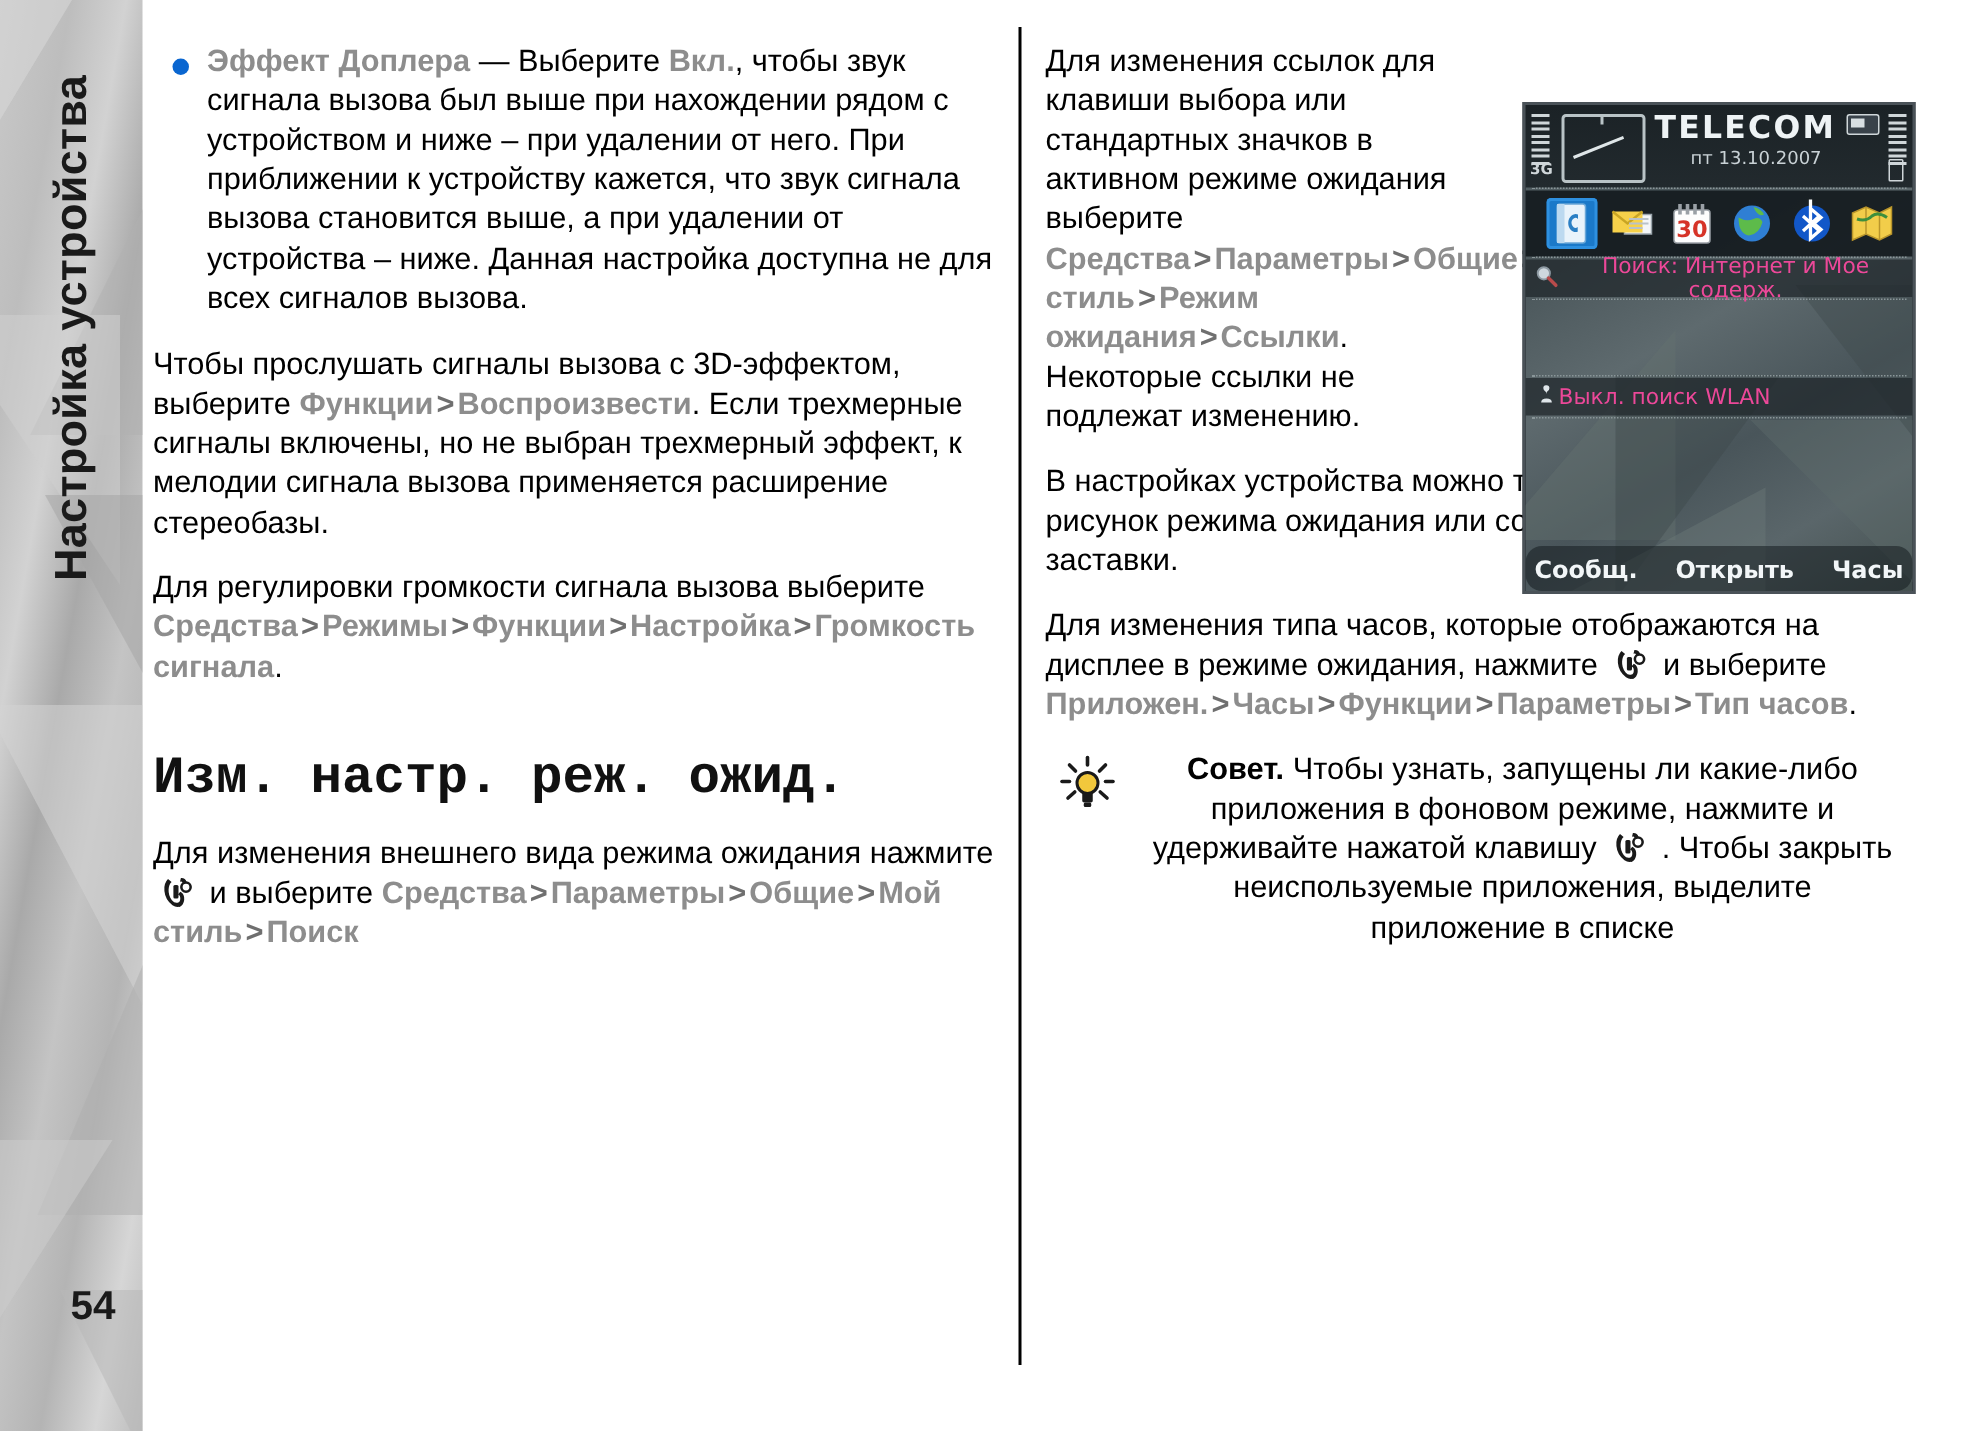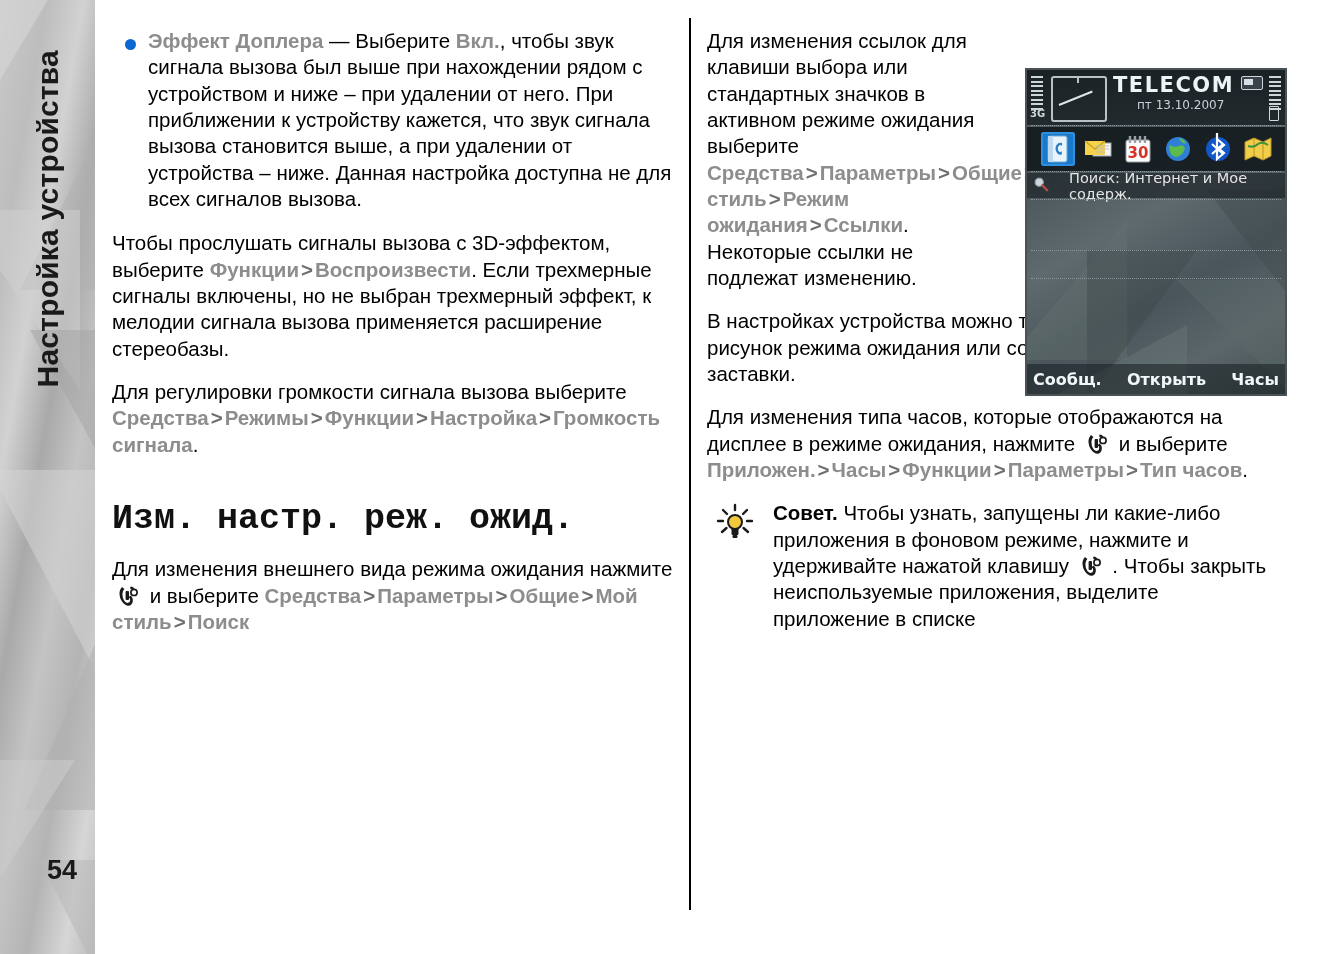--- a/index.html
+++ b/index.html
@@ -61,21 +61,21 @@
     position: absolute;
     left: 47px; bottom: 68px;
     font-size: 27px;
     font-weight: bold;
     color: #1a1a1a;
   }
 
   
   #content {
     position: absolute;
-    left: 95px; top: 0;
+    left: 85px; top: 0;
     width: 1227px; height: 954px;
   }
   #col-divider {
     position: absolute;
     left: 594px; top: 18px;
     width: 2px; height: 892px;
     background: #000;
   }
 
   .column { position: absolute; top: 28px; }
@@ -124,20 +124,21 @@
     vertical-align: -5px;
     margin: 0 5px;
     position: relative;
   }
   .menukey svg { display:block; }
 
   
   .tip {
     position: relative;
     padding-left: 66px;
+    text-align: center;
   }
   .tip p { margin: 0; }
   .tip-icon {
     position: absolute;
     left: 8px; top: 2px;
     width: 40px; height: 40px;
   }
 
   
   #phone-shot {
@@ -208,30 +209,31 @@
     position:absolute; left:0; right:0; top:57px; height:44px;
     display:flex; align-items:center; gap:6px; padding-left:14px;
     background: rgba(20,26,30,.92);
   }
   .ps-ic { width:34px; height:34px; position:relative; border-radius:3px; }
   .ps-ic.sel { background:#1b79c9; box-shadow:0 0 0 2px #2e90e0 inset; }
 
   .ps-row {
     position:absolute; left:0; right:0;
     background: rgba(30,38,42,.72);
-    color:#e5e5e5; font-size:14.5px;
-    display:flex; align-items:center; gap:20px; padding-left:6px;
+    color:#ec4899; font-size:14.5px;
+    display:flex; align-items:center; gap:0; padding-left:6px;
     box-sizing:border-box;
+    text-align:center;
   }
   .ps-soft {
     position:absolute; left:0; right:0; bottom:0; height:30px;
     background: rgba(22,29,32,.55);
     display:flex; align-items:center; justify-content:space-between;
     padding: 0 6px; box-sizing:border-box;
-    color:#f2f6f8; font-size:16px; font-weight:bold;
+    color:#f2f6f8; font-size:16px; font-weight:bold;border-radius:11px;
   }
 </style>
 </head>
 <body>
 
 <div id="sidebar">
   <div class="facet f1"></div>
   <div class="facet f2"></div>
   <div class="facet f3"></div>
   <div class="facet f4"></div>
@@ -366,20 +368,29 @@
               <path d="M10.5 10.5 L16 16" stroke="#b84b4b" stroke-width="2.6" stroke-linecap="round"></path>
             </svg>
         </span>
         <span>Поиск: Интернет и Мое содерж.</span>
       </div>
       <div class="ps-dash" style="top:129px;"></div>
 
 
       <div class="ps-dash" style="top:180px;"></div>
 
+      <div class="ps-row" style="top:182px; height:25px;">
+        <span>
+          <svg viewBox="0 0 18 18" width="16" height="16">
+              <path d="M9 2 a2.2 2.2 0 0 1 2.2 2.2 q0 1.6 -1.6 2.6 q-0.6 0.4 -0.6 1.4 h-0.2 q0 -1 -0.6 -1.4 q-1.6 -1 -1.6 -2.6 a2.2 2.2 0 0 1 2.4 -2.2z" fill="#dfe6ea"></path>
+              <path d="M5 15 q0 -3 4 -3 q4 0 4 3 z" fill="#dfe6ea"></path>
+            </svg>
+        </span>
+        <span>Выкл. поиск WLAN</span>
+      </div>
       <div class="ps-dash" style="top:208px;"></div>
 
       <div class="ps-soft">
         <span>Сообщ.</span>
         <span>Открыть</span>
         <span>Часы</span>
       </div>
     </div>
 
 

